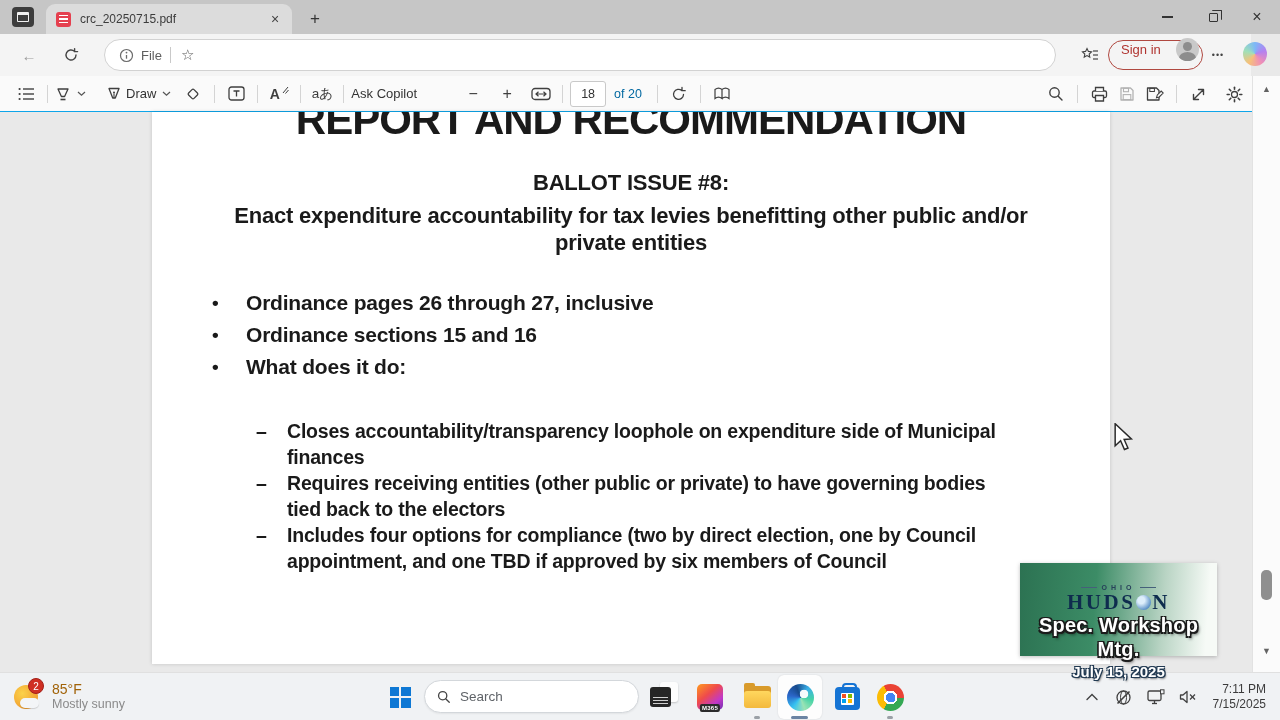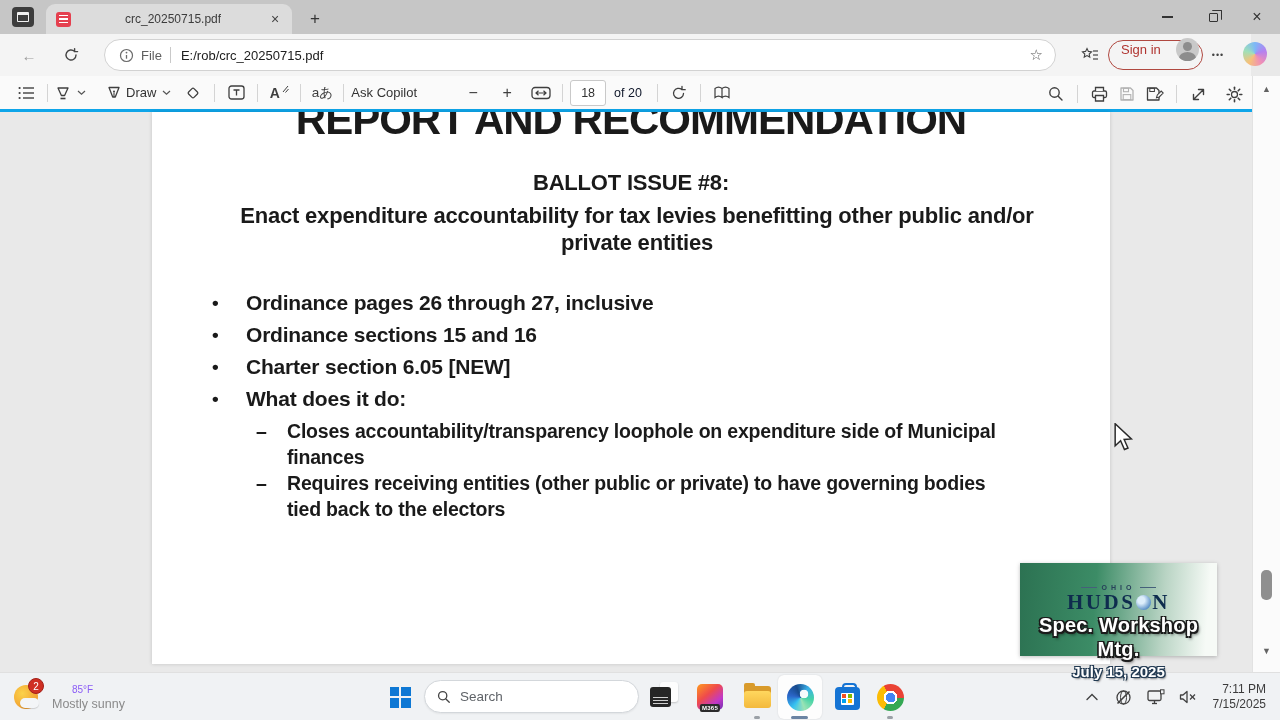--- a/index.html
+++ b/index.html
@@ -3,21 +3,21 @@
 <meta charset="utf-8">
 <style>
   * { margin:0; padding:0; box-sizing:border-box; }
   html,body { width:1280px; height:720px; overflow:hidden; }
   body { font-family:"Liberation Sans", sans-serif; position:relative; background:#e9e9e9; }
 
   
   .titlebar { position:absolute; left:0; top:0; width:1280px; height:34px; background:#c6c6c6; }
   .ws-btn { position:absolute; left:12px; top:7px; width:22px; height:20px; background:#3d3d3d; border-radius:4px; display:flex; align-items:center; justify-content:center; }
   .ws-btn .win-glyph { width:12px; height:10px; border:1.2px solid #f0f0f0; border-top:3.2px solid #f0f0f0; border-radius:1px; }
-  .tab { position:absolute; left:46px; top:4px; width:246px; height:30px; background:#dcdcdc; border-radius:9px 9px 0 0; display:flex; align-items:center; padding:0 8px 0 10px;gap:45px; }
+  .tab { position:absolute; left:46px; top:4px; width:246px; height:30px; background:#dcdcdc; border-radius:9px 9px 0 0; display:flex; align-items:center; padding:0 8px 0 10px; }
   .pdf-ico { width:15px; height:15px; background:#e5404f; border-radius:3px; display:flex; flex-direction:column; justify-content:center; gap:2px; align-items:center; flex:none; }
   .pdf-ico i { display:block; width:9px; height:1.4px; background:#fff; }
   .tab-title { font-size:12px; color:#3c3c3c; margin-left:9px; flex:1; white-space:nowrap; overflow:hidden; }
   .tab-close { width:18px; height:18px; border-radius:4px; display:flex; align-items:center; justify-content:center; color:#444; font-size:14px; }
   .tab-close::before { content:"×"; }
   .newtab { position:absolute; left:304px; top:8px; width:22px; height:22px; color:#333; font-size:17px; display:flex; align-items:center; justify-content:center; border-radius:4px; }
   .newtab::before { content:"+"; }
   .wctl { position:absolute; top:0; height:34px; width:46px; display:flex; align-items:center; justify-content:center; color:#333; }
   .wctl.min { left:1144px; } .wctl.res { left:1190px; } .wctl.cls { left:1234px; }
   .wctl.min i { width:11px; height:1.4px; background:#333; }
@@ -39,38 +39,38 @@
   .signin { position:absolute; left:1108px; top:6px; height:30px; border:1.5px solid #b04840; border-radius:16px; display:flex; align-items:center; padding:0 3px 12px 12px; gap:15px; }
   .signin .lab { color:#b03430; font-size:13px; }
   .avatar { width:23px; height:23px; border-radius:50%; background:#c9c9c9; position:relative; overflow:hidden; }
   .avatar::before { content:""; position:absolute; left:7px; top:4px; width:9px; height:9px; border-radius:50%; background:#8d8d8d; }
   .avatar::after { content:""; position:absolute; left:3px; top:14px; width:17px; height:12px; border-radius:50%; background:#8d8d8d; }
   .dots3 { position:absolute; left:1205px; top:10px; width:26px; height:22px; color:#444; font-size:9px; letter-spacing:1px; display:flex; align-items:center; justify-content:center; }
   .dots3::before { content:"•••"; }
   .copilot { position:absolute; left:1243px; top:8px; width:24px; height:24px; border-radius:50%; background:conic-gradient(#7db8f7,#b481f0,#ef8fb6,#f6c17a,#9fe0b9,#7db8f7); }
 
   
-  .pdfbar { position:absolute; left:0; top:76px; width:1280px; height:36px; background:#fafafa; border-bottom:3px solid #0ea5e9; display:flex; align-items:center; padding-left:12px; }
+  .pdfbar { position:absolute; left:0; top:76px; width:1280px; height:36px; background:#fafafa; border-bottom:1px solid #0ea5e9; display:flex; align-items:center; padding-left:12px; }
   .tbtn { height:28px; min-width:28px; display:flex; align-items:center; justify-content:center; color:#3f3f3f; border-radius:4px; gap:4px; flex:none; }
   .tsep { width:1px; height:18px; background:#d4d4d4; margin:0 7px; flex:none; }
   .tlabel { font-size:13px; color:#333; }
   .chev { margin-left:2px; }
   .pagebox { width:36px; height:26px; background:#fff; border:1px solid #c9c9c9; border-radius:3px; font-size:12.5px; color:#333; display:flex; align-items:center; justify-content:center;text-align:center; }
-  .oflab { font-size:12.5px; color:#0f172a; margin:0 8px; }
+  .oflab { font-size:12.5px; color:#0369a1; margin:0 8px; }
   .minus-g::before { content:"−"; font-size:16px; }
   .plus-g::before { content:"+"; font-size:16px; }
   .right-tools { position:absolute; right:32px; top:4px; display:flex; align-items:center; }
   .disabled { opacity:.38; }
 
   
   .viewer { position:absolute; left:0; top:112px; width:1280px; height:560px; background:#e9e9e9; }
   .page { position:absolute; left:152px; top:0; width:958px; height:552px; background:#fff; box-shadow:0 0 4px rgba(0,0,0,.16); overflow:hidden; color:#1a1a1a; }
   .s-title { position:absolute; left:0; top:-16px; width:100%; text-align:center; font-size:42px; font-weight:700; letter-spacing:-1px; white-space:nowrap; }
   .s-head { position:absolute; left:0; top:58px; width:100%; text-align:center; font-size:22px; font-weight:600; letter-spacing:-.2px; }
-  .s-subhead { position:absolute; left:0; top:90px; width:100%; text-align:center; font-size:22px; font-weight:600; letter-spacing:-.2px; line-height:27px; white-space:pre-line;margin-left:6px; }
+  .s-subhead { position:absolute; left:0; top:90px; width:100%; text-align:center; font-size:22px; font-weight:600; letter-spacing:-.2px; line-height:27px; white-space:pre-line; }
   .bullets { position:absolute; left:60px; top:178px; }
   .b-row { display:flex; line-height:26px; margin-bottom:6px; font-size:21px; font-weight:600; letter-spacing:-.2px; }
   .b-row::before { content:"•"; width:34px; flex:none; font-size:19px; }
   .subs { position:absolute; left:104px; top:306px; }
   .sb-row { display:flex; line-height:26px; font-size:19.5px; font-weight:600; letter-spacing:-.2px; }
   .sb-row::before { content:"–"; width:31px; flex:none; }
   .sb-row .txt { white-space:pre-line; }
 
   
   .hud { position:absolute; left:1020px; top:451px; width:197px; height:93px; background:linear-gradient(94deg,#2c7252 0%,#3c8c66 38%,#b9d4c4 72%,#f6faf6 94%); box-shadow:0 1px 4px rgba(0,0,0,.25); text-align:center; padding-top:21px; z-index:30; }
@@ -93,21 +93,21 @@
   
   .cursor { position:absolute; left:1114px; top:423px; z-index:60; }
 
   
   .taskbar { position:absolute; left:0; top:672px; width:1280px; height:48px; background:#f0f2f4; border-top:1px solid #e0e0e0; }
   .weather { position:absolute; left:8px; top:4px; height:40px; display:flex; align-items:center; gap:8px; padding:0 6px; border-radius:5px; }
   .w-ico { position:relative; width:30px; height:30px; }
   .w-sun { position:absolute; left:0; top:3px; width:24px; height:24px; border-radius:50%; background:radial-gradient(circle at 35% 35%, #fbd24a, #ee8c27); }
   .w-cloud { position:absolute; left:6px; top:16px; width:19px; height:10px; border-radius:6px; background:#f3f5f7; box-shadow:0 1px 1px rgba(0,0,0,.15); }
   .w-badge { position:absolute; left:14px; top:-4px; width:16px; height:16px; border-radius:50%; background:#cf2f23; border:1px solid #a32018; color:#fff; font-size:10px; display:flex; align-items:center; justify-content:center; }
-  .w-temp { font-size:10px; color:#8b5cf6; line-height:15px;margin-left:20px; }
+  .w-temp { font-size:14px; color:#a16207; line-height:15px; }
   .w-cond { font-size:12.5px; color:#8a8a8a; line-height:15px; }
   .tb-ico { position:absolute; top:2px; width:44px; height:44px; display:flex; align-items:center; justify-content:center; border-radius:6px; }
   .start { left:378px; }
   .winlogo { width:21px; height:21px; display:grid; grid-template-columns:1fr 1fr; gap:2px; }
   .winlogo i { background:#0e78d4; }
   .tsearch { position:absolute; left:424px; top:7px; width:215px; height:33px; background:#fff; border:1px solid #d3d7db; border-radius:17px; display:flex; align-items:center; padding-left:12px; gap:9px; box-shadow:0 1px 2px rgba(0,0,0,.06); }
   .tsearch .ph { font-size:13.5px; color:#5f6368; }
   .app1 { left:641px; } .app2 { left:688px; } .app3 { left:735px; } .app4 { left:778px; background:#fdfdfd; box-shadow:0 0 2px rgba(0,0,0,.12); } .app5 { left:825px; } .app6 { left:868px; }
   .runline { position:absolute; top:716px; height:3px; border-radius:2px; background:#9aa0a6; }
   .rl-exp { left:754px; width:6px; } .rl-edge { left:791px; width:17px; background:#6b84a3; } .rl-chr { left:887px; width:6px; }
@@ -174,21 +174,20 @@
       </svg>
   </div>
   <div class="addr">
     <svg width="15" height="15" viewBox="0 0 15 15">
         <circle cx="7.5" cy="7.5" r="6" fill="none" stroke="#6a6a6a" stroke-width="1.2"></circle>
         <line x1="7.5" y1="7" x2="7.5" y2="10.7" stroke="#6a6a6a" stroke-width="1.3"></line>
         <circle cx="7.5" cy="4.6" r=".9" fill="#6a6a6a"></circle>
       </svg>
     <span class="file-lab">File</span>
     <span class="div"></span>
-    <span class="url">E:/rob/crc_20250715.pdf</span>
     <span class="star"></span>
   </div>
   <div class="favbar">
     <svg width="18" height="16" viewBox="0 0 18 16">
         <path d="M6 1.5l1.4 2.9 3.1.4-2.3 2.2.6 3.1L6 8.6 3.2 10.1l.6-3.1L1.5 4.8l3.1-.4z" fill="none" stroke="#444" stroke-width="1.1"></path>
         <line x1="12" y1="4" x2="17" y2="4" stroke="#444" stroke-width="1.2"></line>
         <line x1="12" y1="8" x2="17" y2="8" stroke="#444" stroke-width="1.2"></line>
         <line x1="12" y1="12" x2="17" y2="12" stroke="#444" stroke-width="1.2"></line>
       </svg>
   </div>
@@ -348,35 +347,36 @@
     <div class="s-subhead">Enact expenditure accountability for tax levies benefitting other public and/or
 private entities</div>
     <div class="bullets">
       <div class="b-row">
           <span class="txt">Ordinance pages 26 through 27, inclusive</span>
         </div>
       <div class="b-row">
           <span class="txt">Ordinance sections 15 and 16</span>
         </div>
       <div class="b-row">
-          <span class="txt">Charter section 6.05 [NEW]</span>
-        </div>
-      <div class="b-row">
           <span class="txt">What does it do:</span>
         </div>
     </div>
     <div class="subs">
       <div class="sb-row">
           <span class="txt">Closes accountability/transparency loophole on expenditure side of Municipal
 finances</span>
         </div>
       <div class="sb-row">
           <span class="txt">Requires receiving entities (other public or private) to have governing bodies
 tied back to the electors</span>
         </div>
+      <div class="sb-row">
+          <span class="txt">Includes four options for compliance (two by direct election, one by Council
+appointment, and one TBD if approved by six members of Council</span>
+        </div>
     </div>
   </div>
 
   <div class="hud">
     <div class="ohio">OHIO</div>
     <div class="city">
         <span>HUDS</span>
         <span class="globe-o"></span>
         <span>N</span>
       </div>

